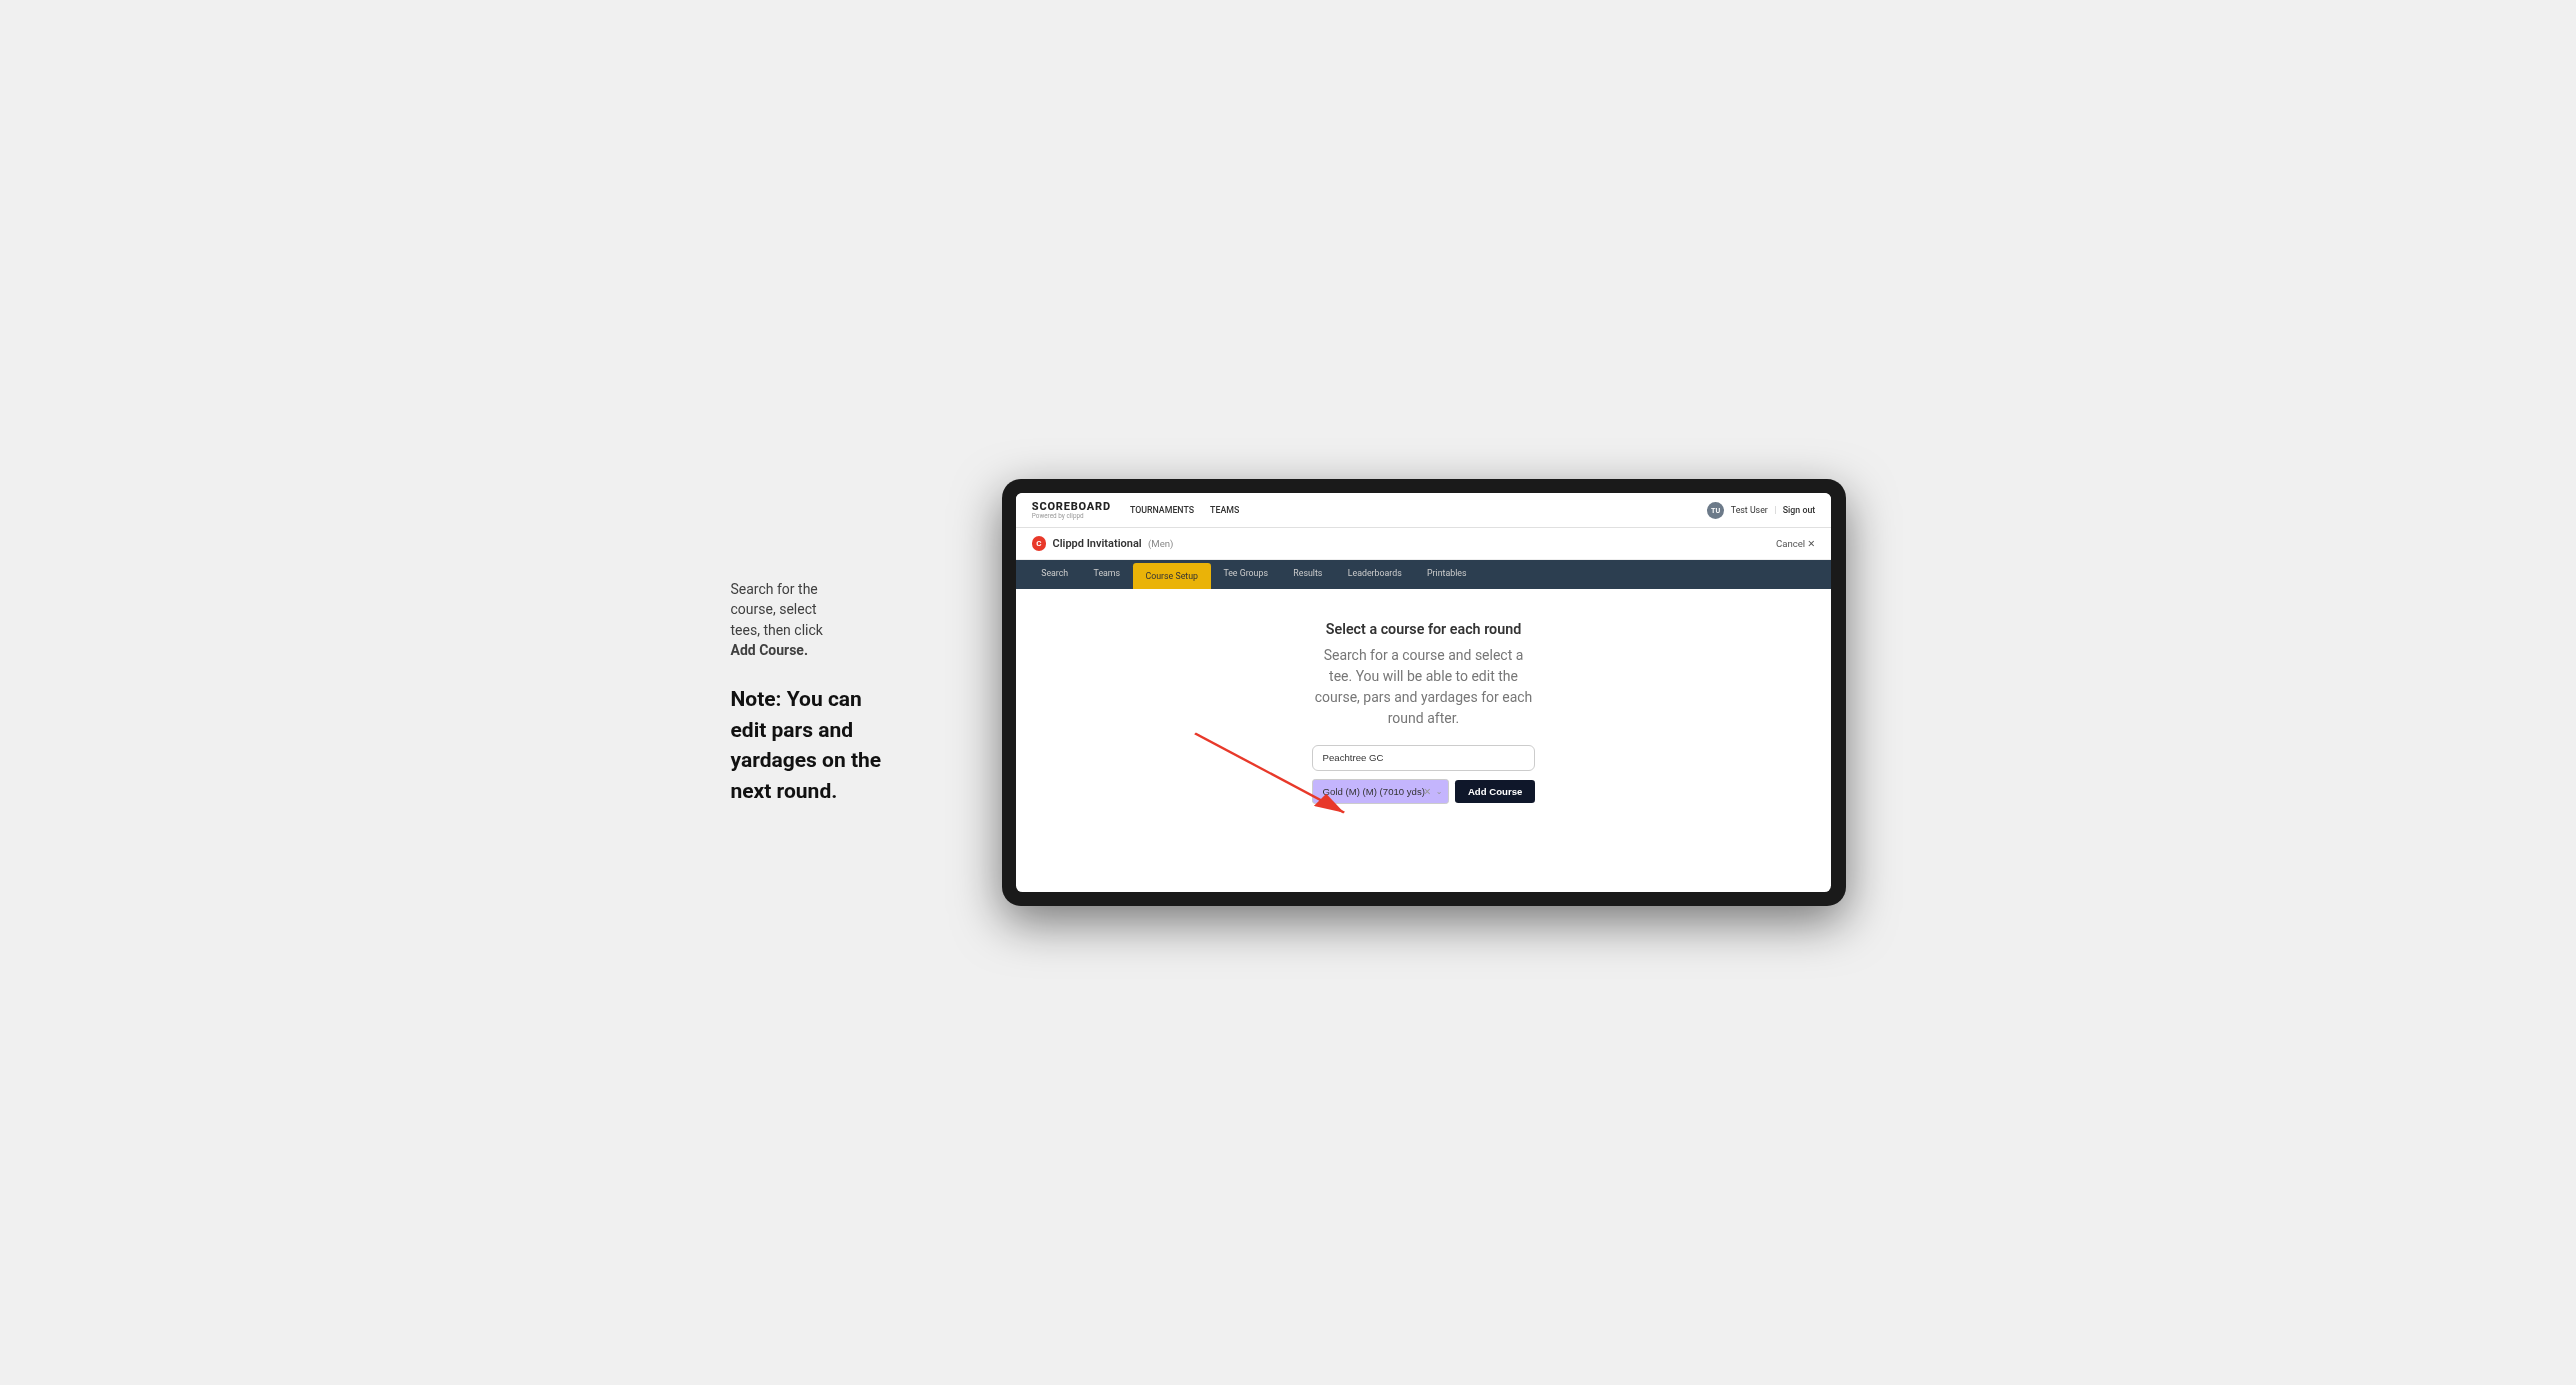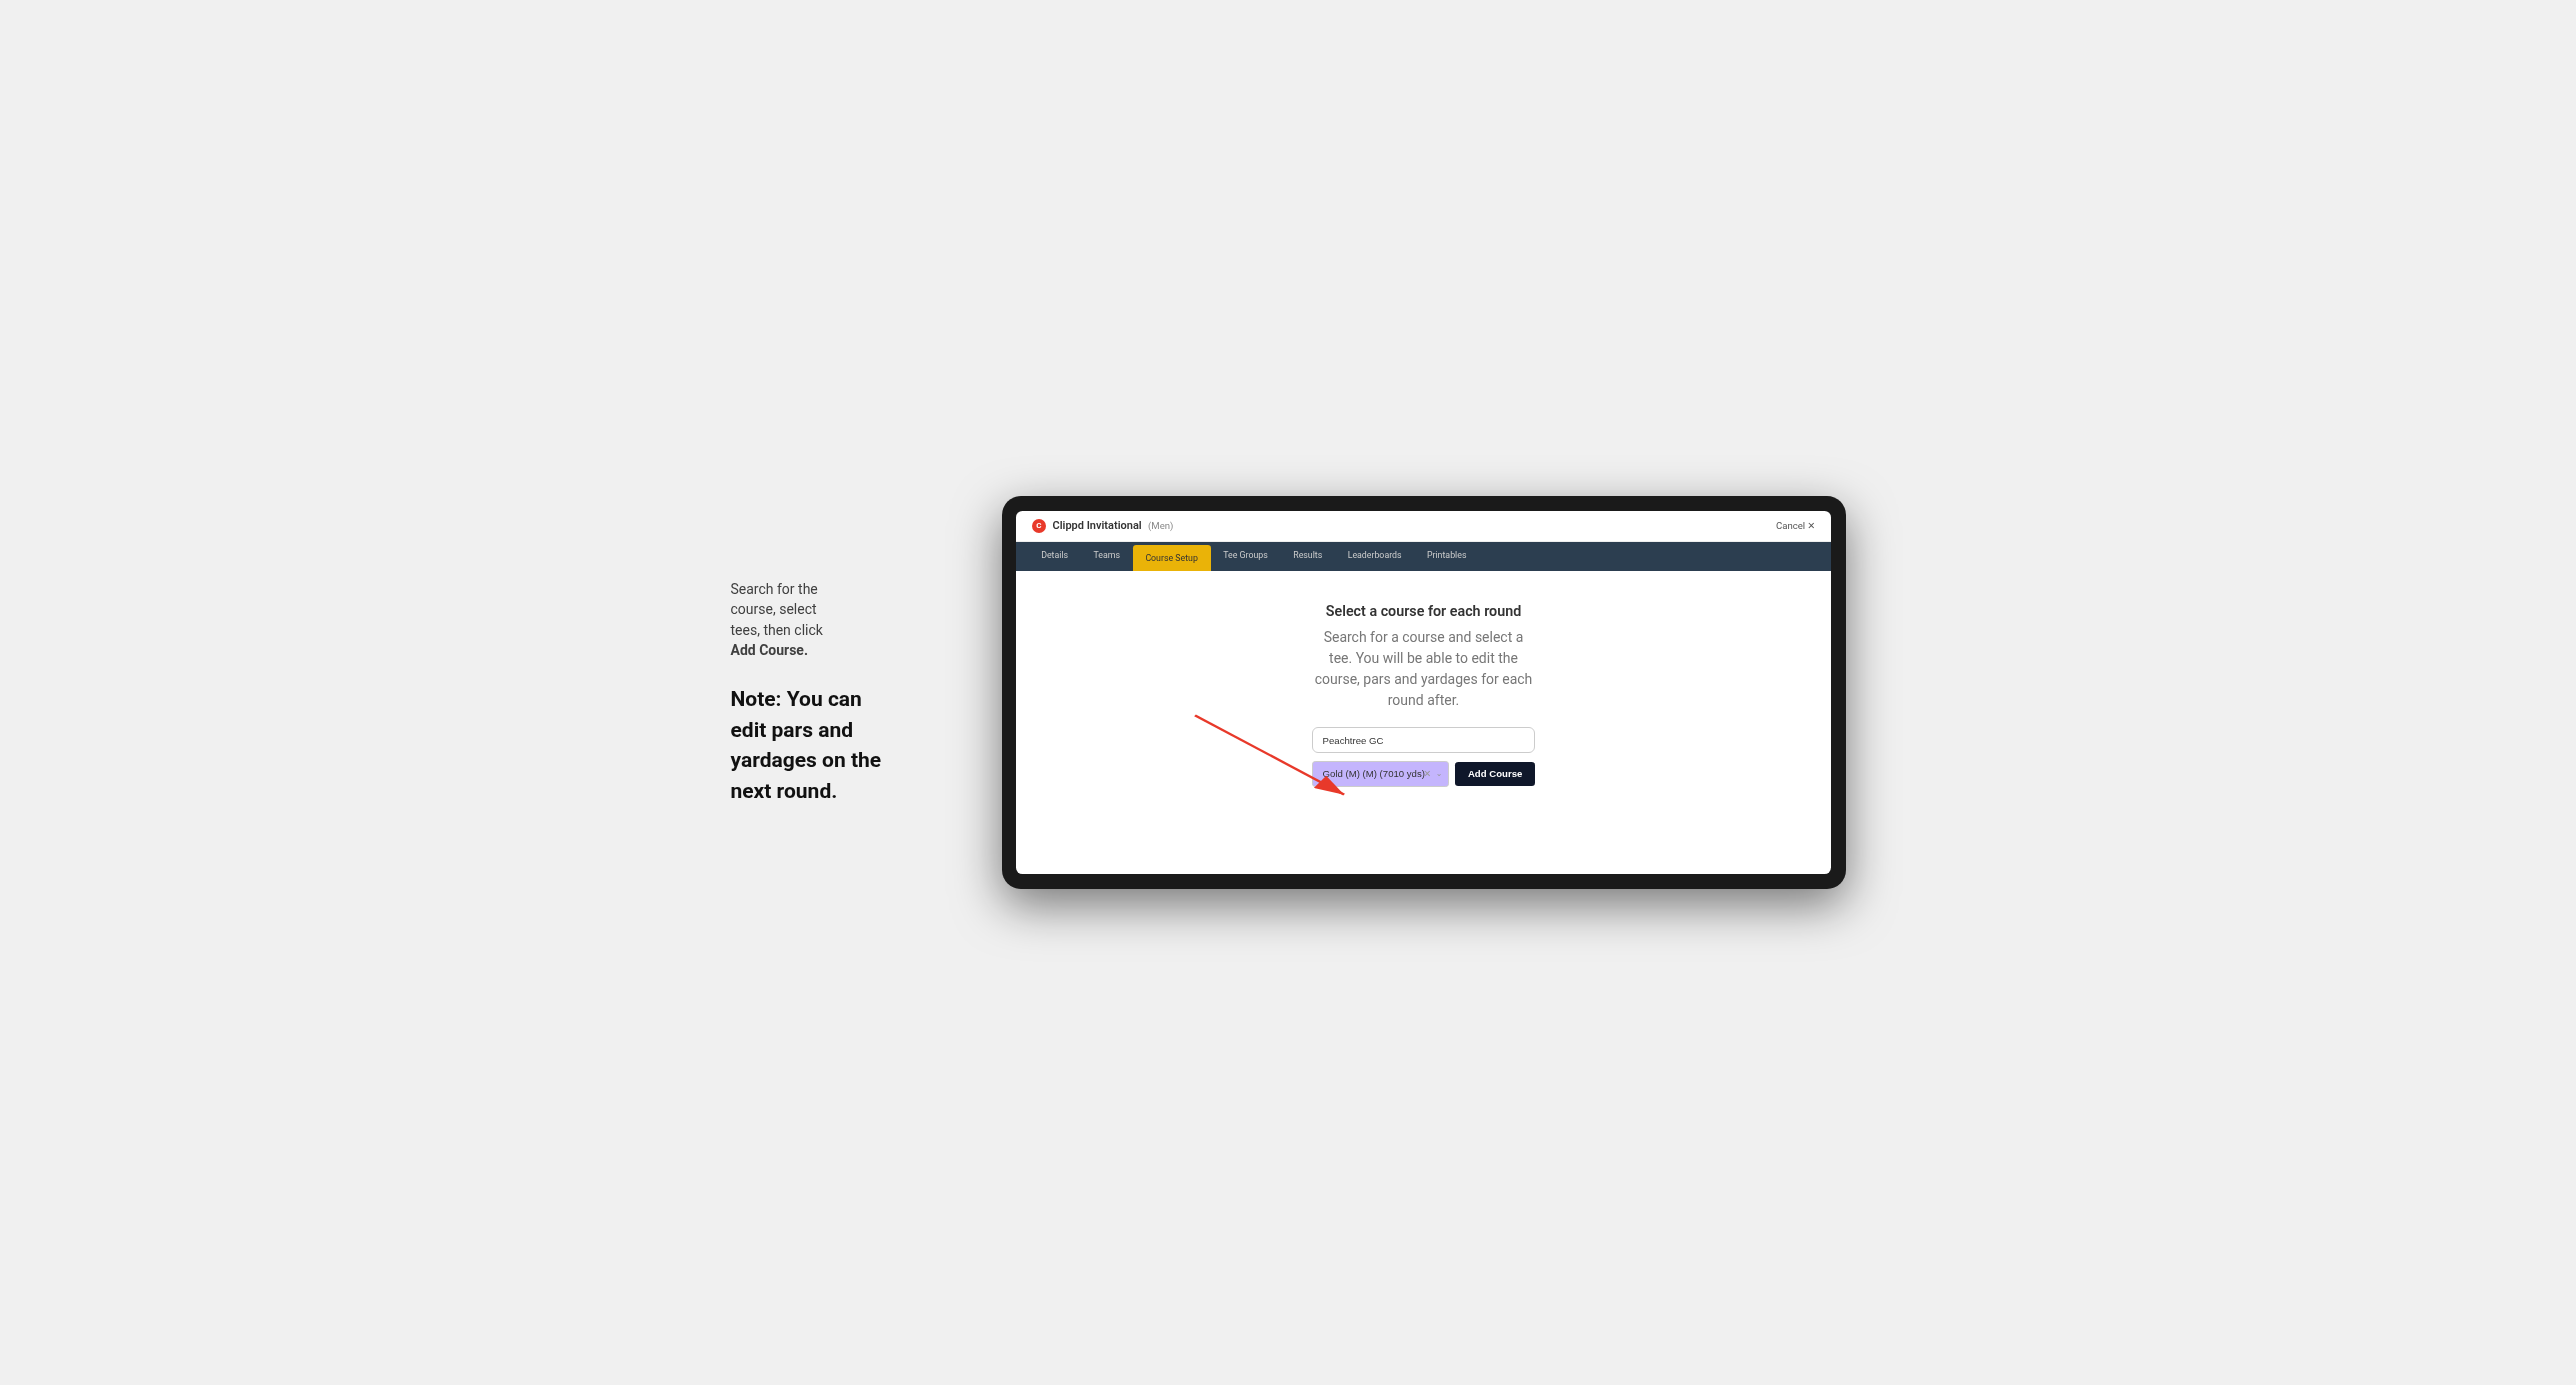--- a/index.html
+++ b/index.html
@@ -311,35 +311,53 @@
       <span>Note: You can</span><br>
       <span>edit pars and</span><br>
       <span>yardages on the</span><br>
       <span>next round.</span>
     </div>
   </div>
 
   <div class="tablet-container">
     <div class="tablet-screen">
 
+      <div class="navbar">
+        <div class="navbar-left">
+          <div class="logo-area">
+            <span class="logo-title">SCOREBOARD</span>
+            <span class="logo-subtitle">Powered by clippd</span>
+          </div>
+          <div class="nav-links">
+            <span class="nav-link">TOURNAMENTS</span>
+            <span class="nav-link">TEAMS</span>
+          </div>
+        </div>
+        <div class="navbar-right">
+          <div class="user-avatar">TU</div>
+          <span>Test User</span>
+          <span class="divider-pipe">|</span>
+          <span class="nav-link">Sign out</span>
+        </div>
+      </div>
 
       <div class="tournament-header">
         <div class="tournament-title">
           <div class="c-icon">C</div>
           <span>Clippd Invitational</span>
           <span class="tournament-gender">(Men)</span>
         </div>
         <div class="cancel-btn">
           <span>Cancel</span>
           <span>✕</span>
         </div>
       </div>
 
       <div class="tab-bar">
-        <div class="tab-item">Details</div>
+        <div class="tab-item">Search</div>
         <div class="tab-item">Teams</div>
         <div class="tab-item active">Course Setup</div>
         <div class="tab-item">Tee Groups</div>
         <div class="tab-item">Results</div>
         <div class="tab-item">Leaderboards</div>
         <div class="tab-item">Printables</div>
       </div>
 
       <div class="main-content" style="position:relative;">
 

